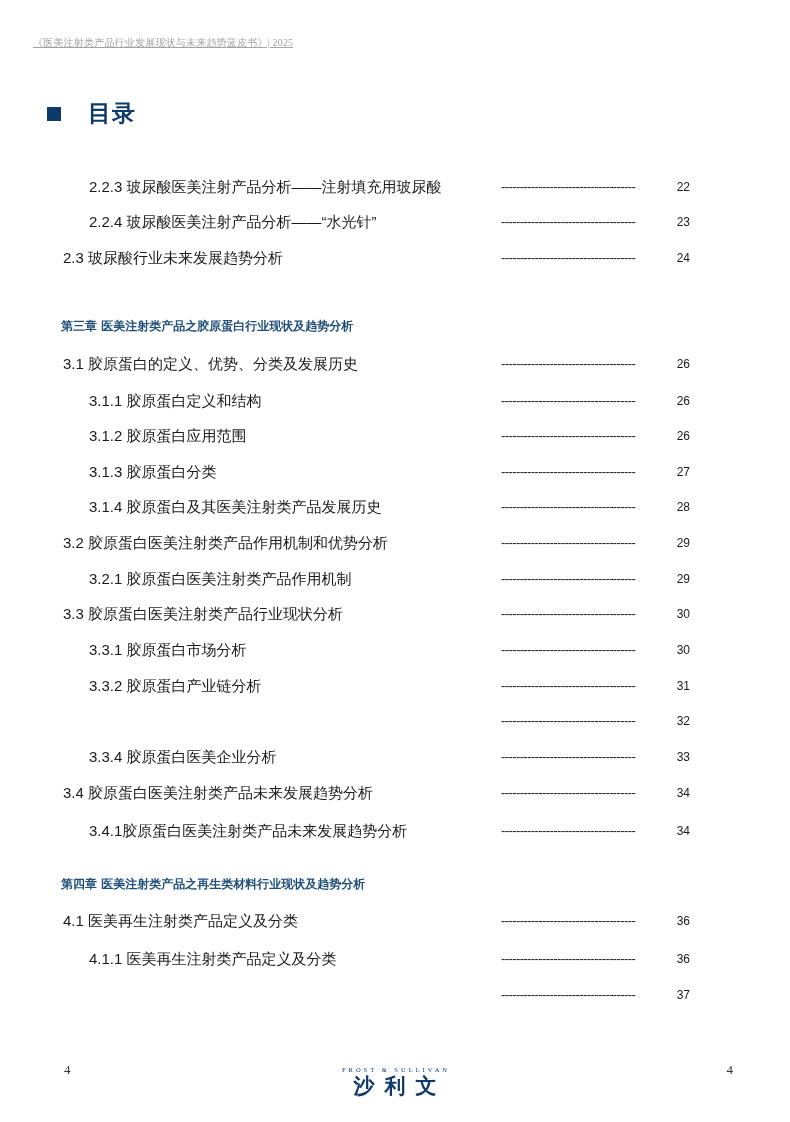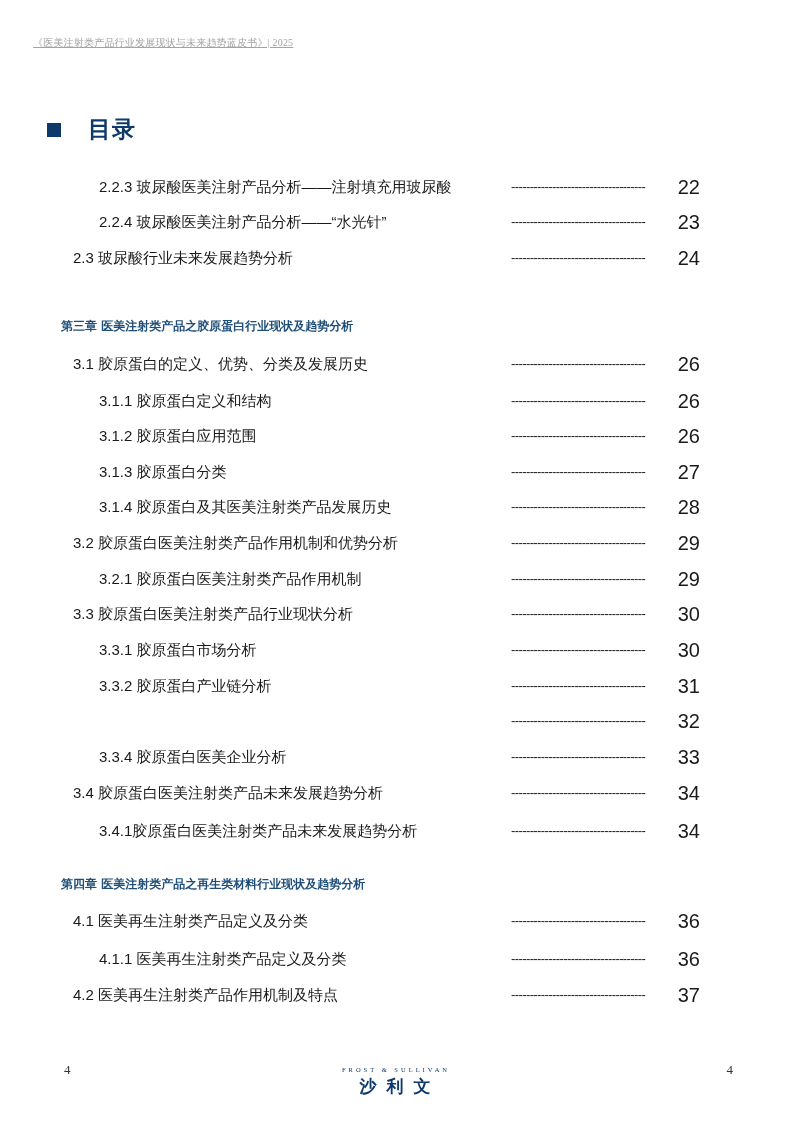--- a/index.html
+++ b/index.html
@@ -22,21 +22,21 @@
       font-family: "Liberation Serif", "DejaVu Serif", serif;
       font-size: 10px;
       color: #a3a3a3;
       letter-spacing: 0.2px;
       white-space: nowrap;
       text-decoration: underline;
     }
     .toc-title {
       position: absolute;
       left: 47px;
-      top: 114px;
+      top: 98px;
       display: flex;
       align-items: center;
       justify-content: space-between;
     }
     .toc-title .square {
       width: 14px;
       height: 14px;
       background: #0e3a6b;
       margin-right: 27px;
     }
@@ -48,21 +48,21 @@
       letter-spacing: 1px;
     }
     .toc {
       position: absolute;
       left: 0;
       top: 0;
       width: 790px;
     }
     .toc-row {
       position: absolute;
-      left: 12px;
+      left: 2px;
       width: 738px;
       height: 22px;
       line-height: 22px;
     }
     .toc-row .entry {
       position: absolute;
       top: 0;
       font-size: 15px;
       color: #1a1a1a;
       white-space: nowrap;
@@ -77,21 +77,21 @@
       letter-spacing: -0.6px;
       color: #1a1a1a;
       white-space: nowrap;
       overflow: hidden;
       width: 172px;
     }
     .toc-row .page {
       position: absolute;
       right: 50px;
       top: 0;
-      font-size: 20px;
+      font-size: 12px;
       color: #1a1a1a;
       text-align: right;
     }
     .chapter-heading {
       position: absolute;
       left: 61px;
       font-family: "DejaVu Serif", "Liberation Serif", serif;
       font-weight: bold;
       font-size: 12px;
       color: #1f4e79;
@@ -123,21 +123,21 @@
     .logo .en {
       font-family: "Liberation Serif", "DejaVu Serif", serif;
       font-size: 6.5px;
       letter-spacing: 3px;
       color: #0e3a6b;
       white-space: nowrap;
     }
     .logo .cn {
       font-family: "DejaVu Sans", "Liberation Sans", sans-serif;
       font-weight: bold;
-      font-size: 17px;
+      font-size: 21px;
       letter-spacing: 10px;
       color: #0e3a6b;
       line-height: 26px;
       padding-left: 8px;
     }
   </style>
 </head>
 <body>
 
 <div class="running-header">《医美注射类产品行业发展现状与未来趋势蓝皮书》| 2025</div>
@@ -243,21 +243,20 @@
     <span class="entry">4.1 医美再生注射类产品定义及分类</span>
     <span class="leader">------------------------------------</span>
     <span class="page">36</span>
   </div>
   <div class="toc-row level-3" style="top:948px">
     <span class="entry">4.1.1 医美再生注射类产品定义及分类</span>
     <span class="leader">------------------------------------</span>
     <span class="page">36</span>
   </div>
   <div class="toc-row level-2" style="top:984px">
-    <span class="entry">4.2 医美再生注射类产品作用机制及特点</span>
     <span class="leader">------------------------------------</span>
     <span class="page">37</span>
   </div>
 </div>
 
 <div class="footer-page-left">4</div>
 <div class="logo">
   <div class="en">FROST &amp; SULLIVAN</div>
   <div class="cn">沙利文</div>
 </div>

